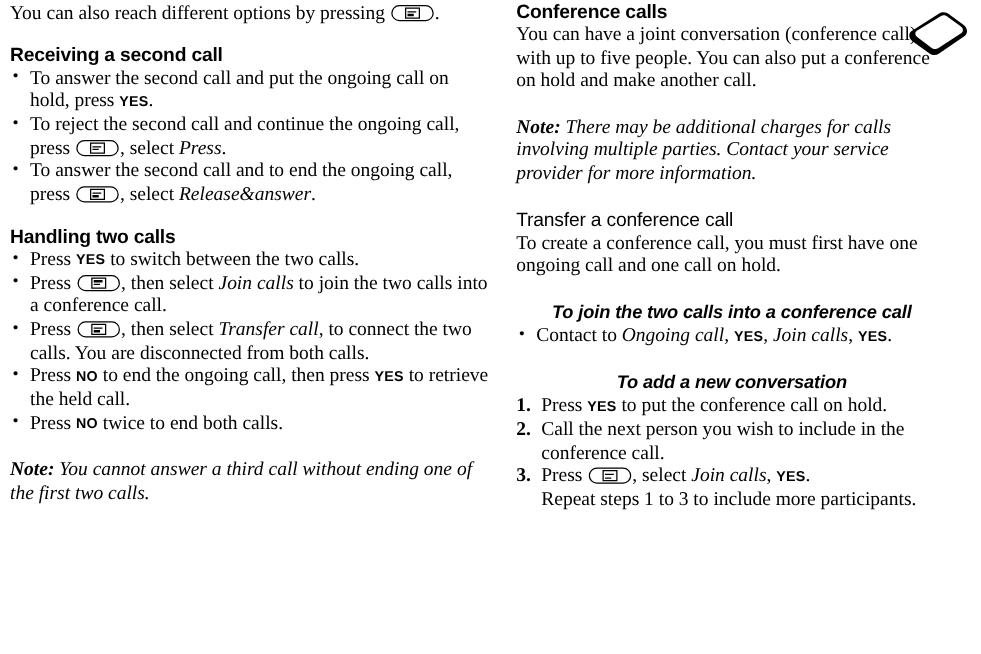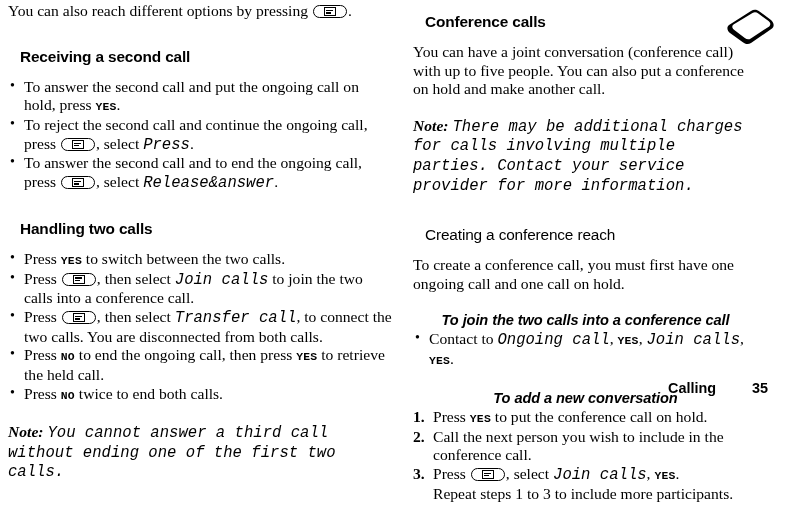--- a/index.html
+++ b/index.html
@@ -41,42 +41,42 @@
     margin: 0;
     font-size: 15.6px;
     line-height: 18.6px;
     text-align: left;
   }
   .h2 {
     font-family: "Liberation Sans", "DejaVu Sans", sans-serif;
     font-weight: bold;
     font-size: 15.4px;
     line-height: 19px;
-    margin: 12px;
+    margin: 0;
     letter-spacing: -0.15px;
   }
   .h2.light {
     font-weight: normal;
   }
   .h3 {
     font-family: "Liberation Sans", "DejaVu Sans", sans-serif;
     font-weight: bold;
     font-style: italic;
     font-size: 14.6px;
     line-height: 19px;
     margin: 0;
     letter-spacing: -0.1px;
     text-align: center;
   }
-  .it { font-style: italic; font-family: Liberation Mono, monospace; }
+  .it { font-style: italic; }
   .bd { font-weight: bold; font-style: italic; }
 
   
   .key {
-    font-family: Liberation Mono, monospace;
+    font-family: Liberation Sans, sans-serif;
     font-weight: bold;
     font-size: 11.4px;
     letter-spacing: 0.2px;
     vertical-align: 0.5px;
   }
 
   
   ul.bul, ol.num {
     margin: 0;
     padding: 0;
@@ -235,21 +235,21 @@
 
     <div class="gap-l"></div>
 
     <p class="body">
       <span class="bd">Note:</span>
       <span class="it">There may be additional charges for calls involving multiple parties. Contact your service provider for more information.</span>
     </p>
 
     <div class="gap-l"></div>
 
-    <div class="h2 light">Creating a conference reach</div>
+    <div class="h2 light">Transfer a conference call</div>
 
     <p class="body">To create a conference call, you must first have one ongoing call and one call on hold.</p>
 
     <div class="gap-l"></div>
 
     <div class="h3">To join the two calls into a conference call</div>
 
     <ul class="bul" id="join-list">
         <li><span class="bullet">•</span><span>Contact to </span><span class="it">Ongoing call</span><span>, </span><span class="key">YES</span><span>, </span><span class="it">Join calls</span><span>, </span><span class="key">YES</span><span>.</span></li>
       </ul>
@@ -264,18 +264,14 @@
         <li><span class="numlab">3.</span><span>Press </span><span class="menukey"><span class="pill"></span><span class="glyph"></span></span><span>, select </span><span class="it">Join calls</span><span>, </span><span class="key">YES</span><span>.</span><br><span>Repeat steps 1 to 3 to include more participants.</span></li>
       </ol>
 
   </div>
 
   <svg class="device-icon" viewBox="0 0 56 42">
     <path d="M8,17 L30,3 C33,1 36,1.6 38.5,3.5 L50,12 C53,14.6 53.6,18 51,20.6 L30,35 C27,37 24,36 21.5,34 L9,25 C6,22.6 5.5,19 8,17 Z" fill="#000000"></path>
     <path d="M12.5,16.5 L31.5,5 C33.6,3.8 35.6,4.2 37.3,5.6 L47.5,13 C49.6,14.6 50,16.8 48.2,18.4 L29.8,30.4 C27.8,31.8 25.6,31.3 23.8,29.9 L13,21.8 C11,20.2 10.6,17.9 12.5,16.5 Z" fill="#ffffff"></path>
   </svg>
 
-  <div class="footer">
-    <span class="sect">Calling</span>
-    <span class="pageno">35</span>
-  </div>
 
 </div>
 
 </body></html>

